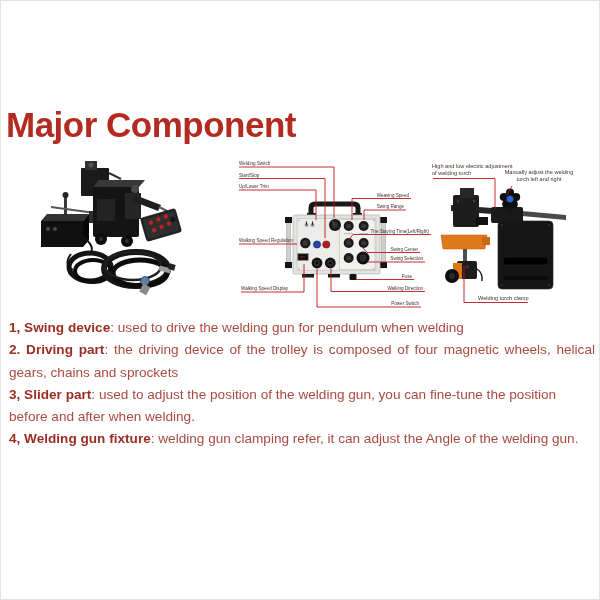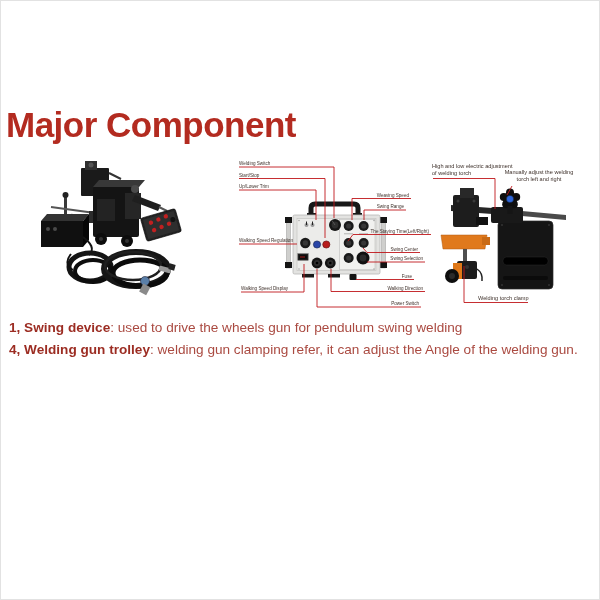--- a/index.html
+++ b/index.html
@@ -250,17 +250,19 @@
   <div class="cb-label ra" style="right:176px; top:255px;">Swing Selection</div>
   <div class="cb-label ra" style="right:187px; top:272.5px;">Fuse</div>
   <div class="cb-label ra" style="right:176px; top:284.5px;">Walking Direction</div>
   <div class="cb-label ra" style="right:180px; top:300px;">Power Switch</div>
 
   <div class="torch-label" style="left:431px; top:162px; width:84px;">High and low electric adjustment of welding torch</div>
   <div class="torch-label center" style="left:500px; top:168px; width:76px;">Manually adjust the welding torch left and right</div>
   <div class="torch-label" style="left:477px; top:294px; width:60px;">Welding torch clamp</div>
 
   <div class="body-text">
-    <p><b>1, Swing device</b><span>: used to drive the wheels gun for pendulum swing welding</span></p>
-    <p><b>4, Welding gun trolley</b><span>: welding gun clamping refer, it can adjust the Angle of the welding gun.</span></p>
+    <p><b>1, Swing device</b><span>: used to drive the welding gun for pendulum when welding</span></p>
+    <p class="justify"><b>2. Driving part</b><span>: the driving device of the trolley is composed of four magnetic wheels, helical gears, chains and sprockets</span></p>
+    <p><b>3, Slider part</b><span>: used to adjust the position of the welding gun, you can fine-tune the position before and after when welding.</span></p>
+    <p><b>4, Welding gun fixture</b><span>: welding gun clamping refer, it can adjust the Angle of the welding gun.</span></p>
   </div>
 
 </div>
 
 </body></html>

